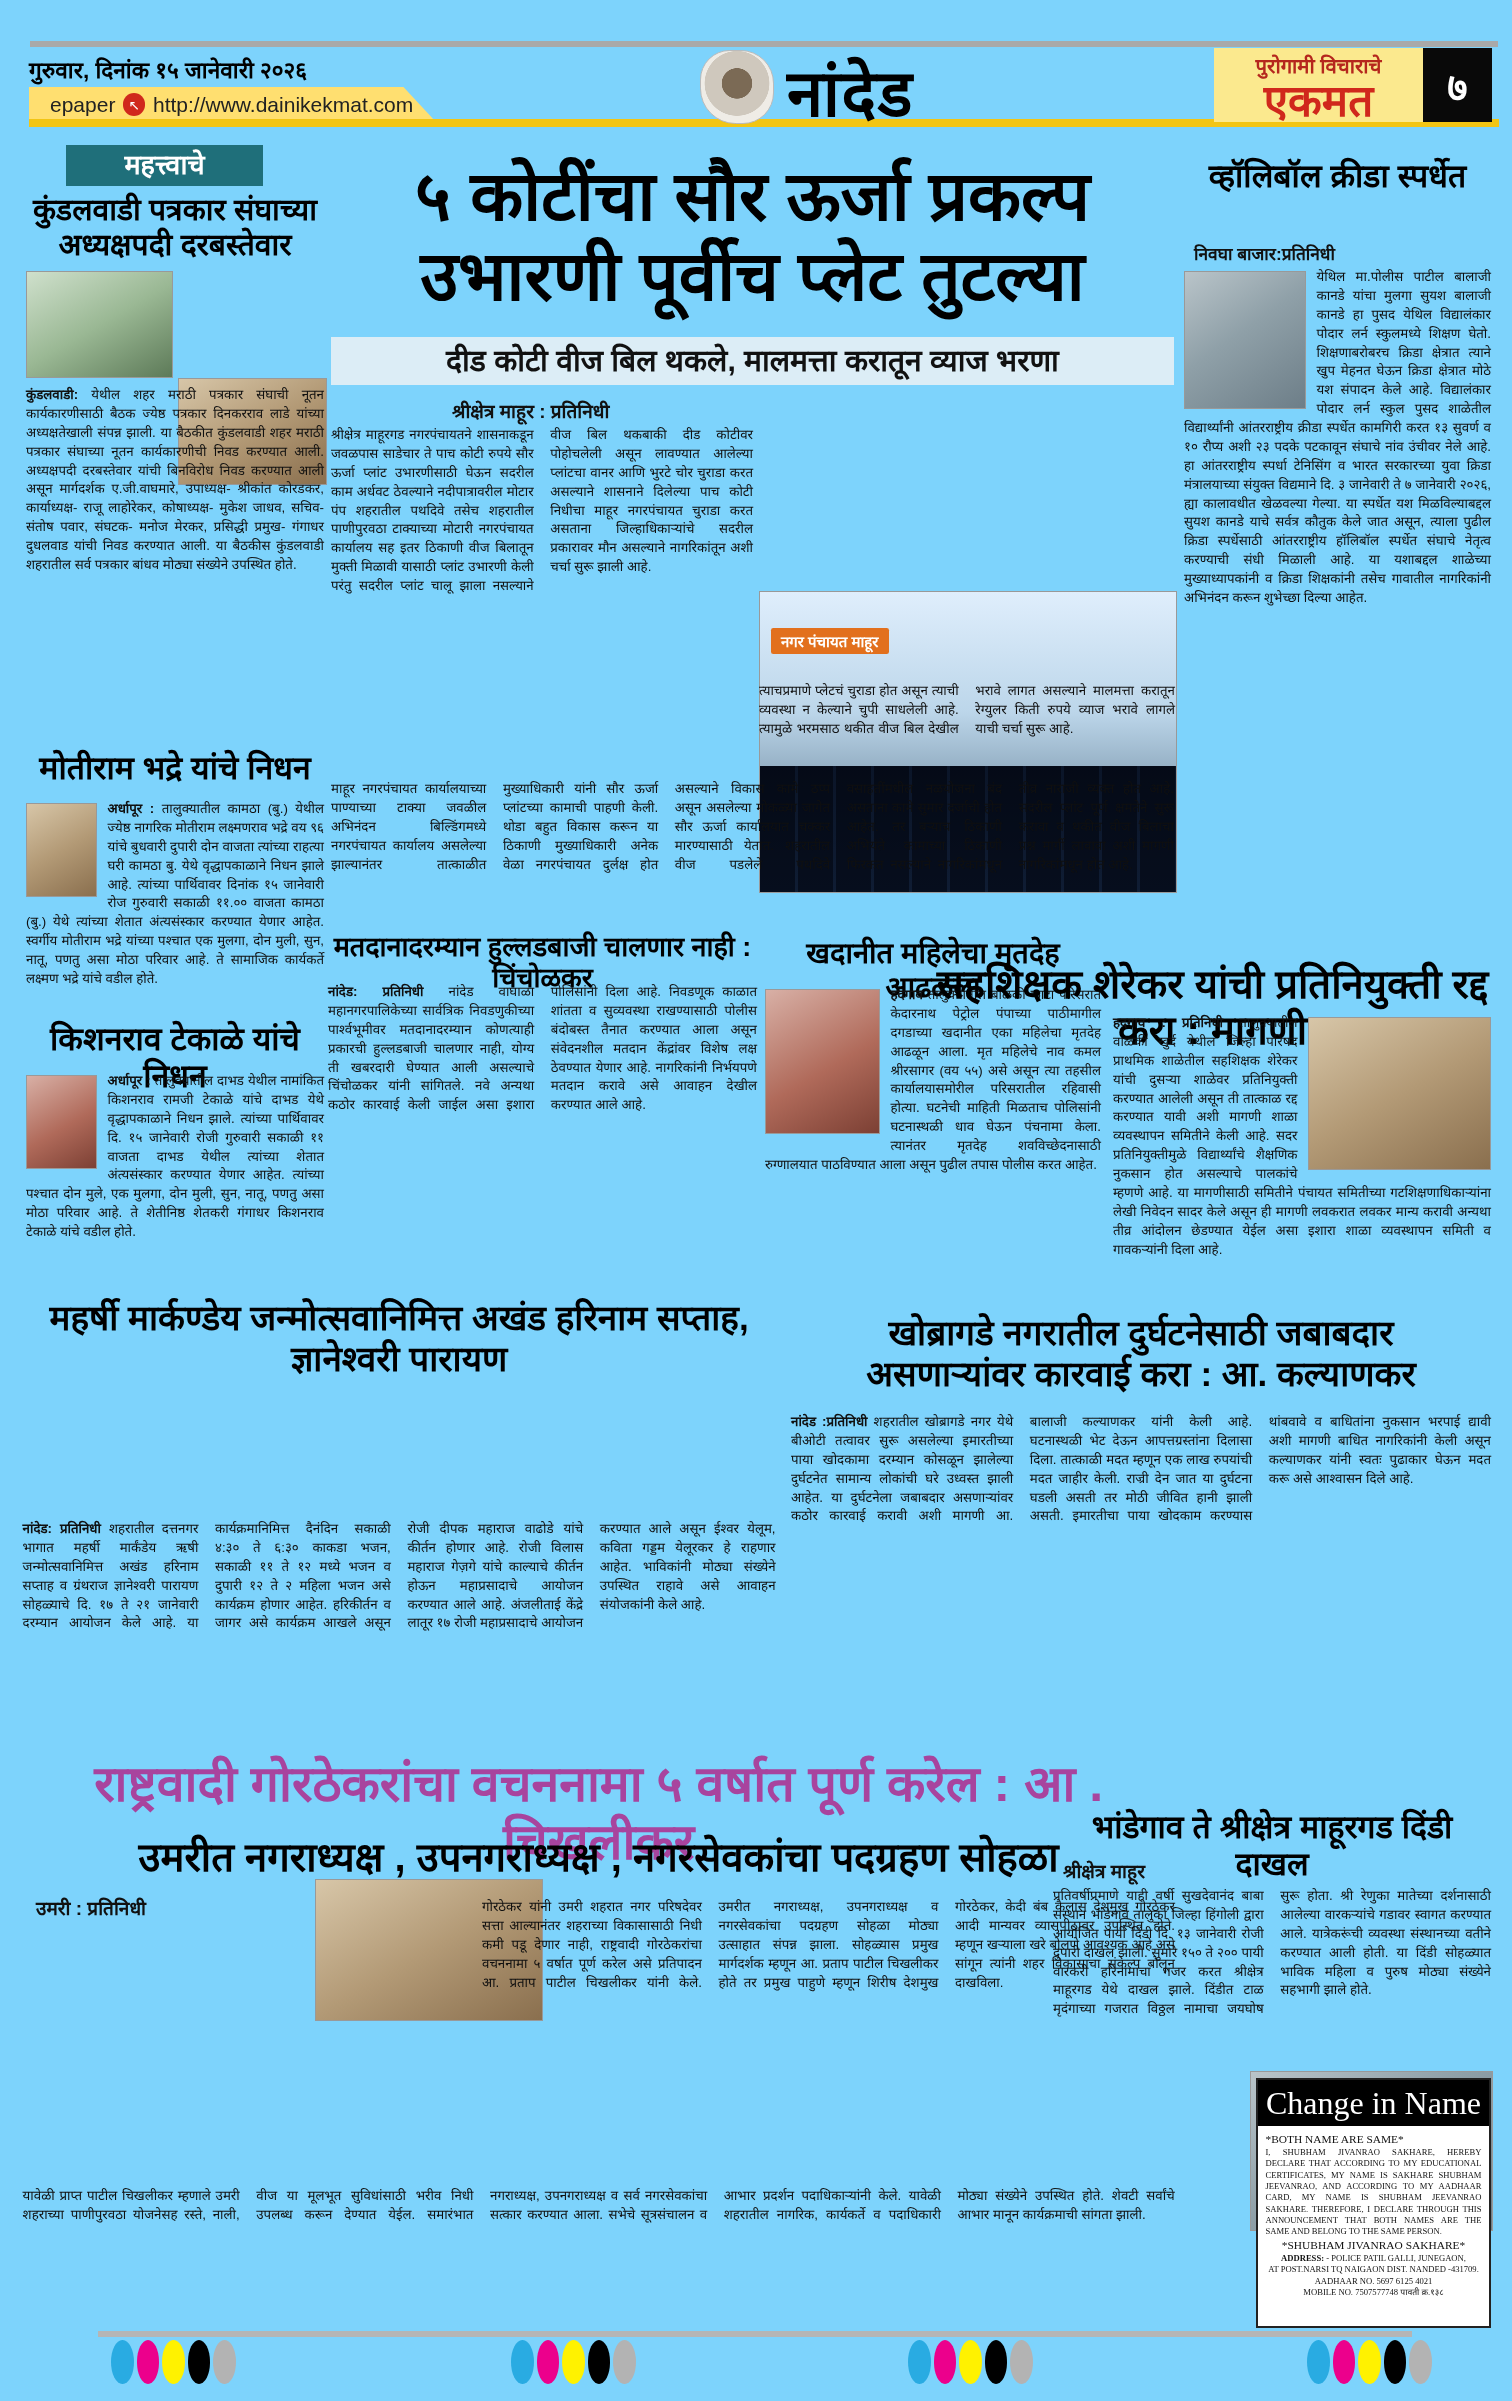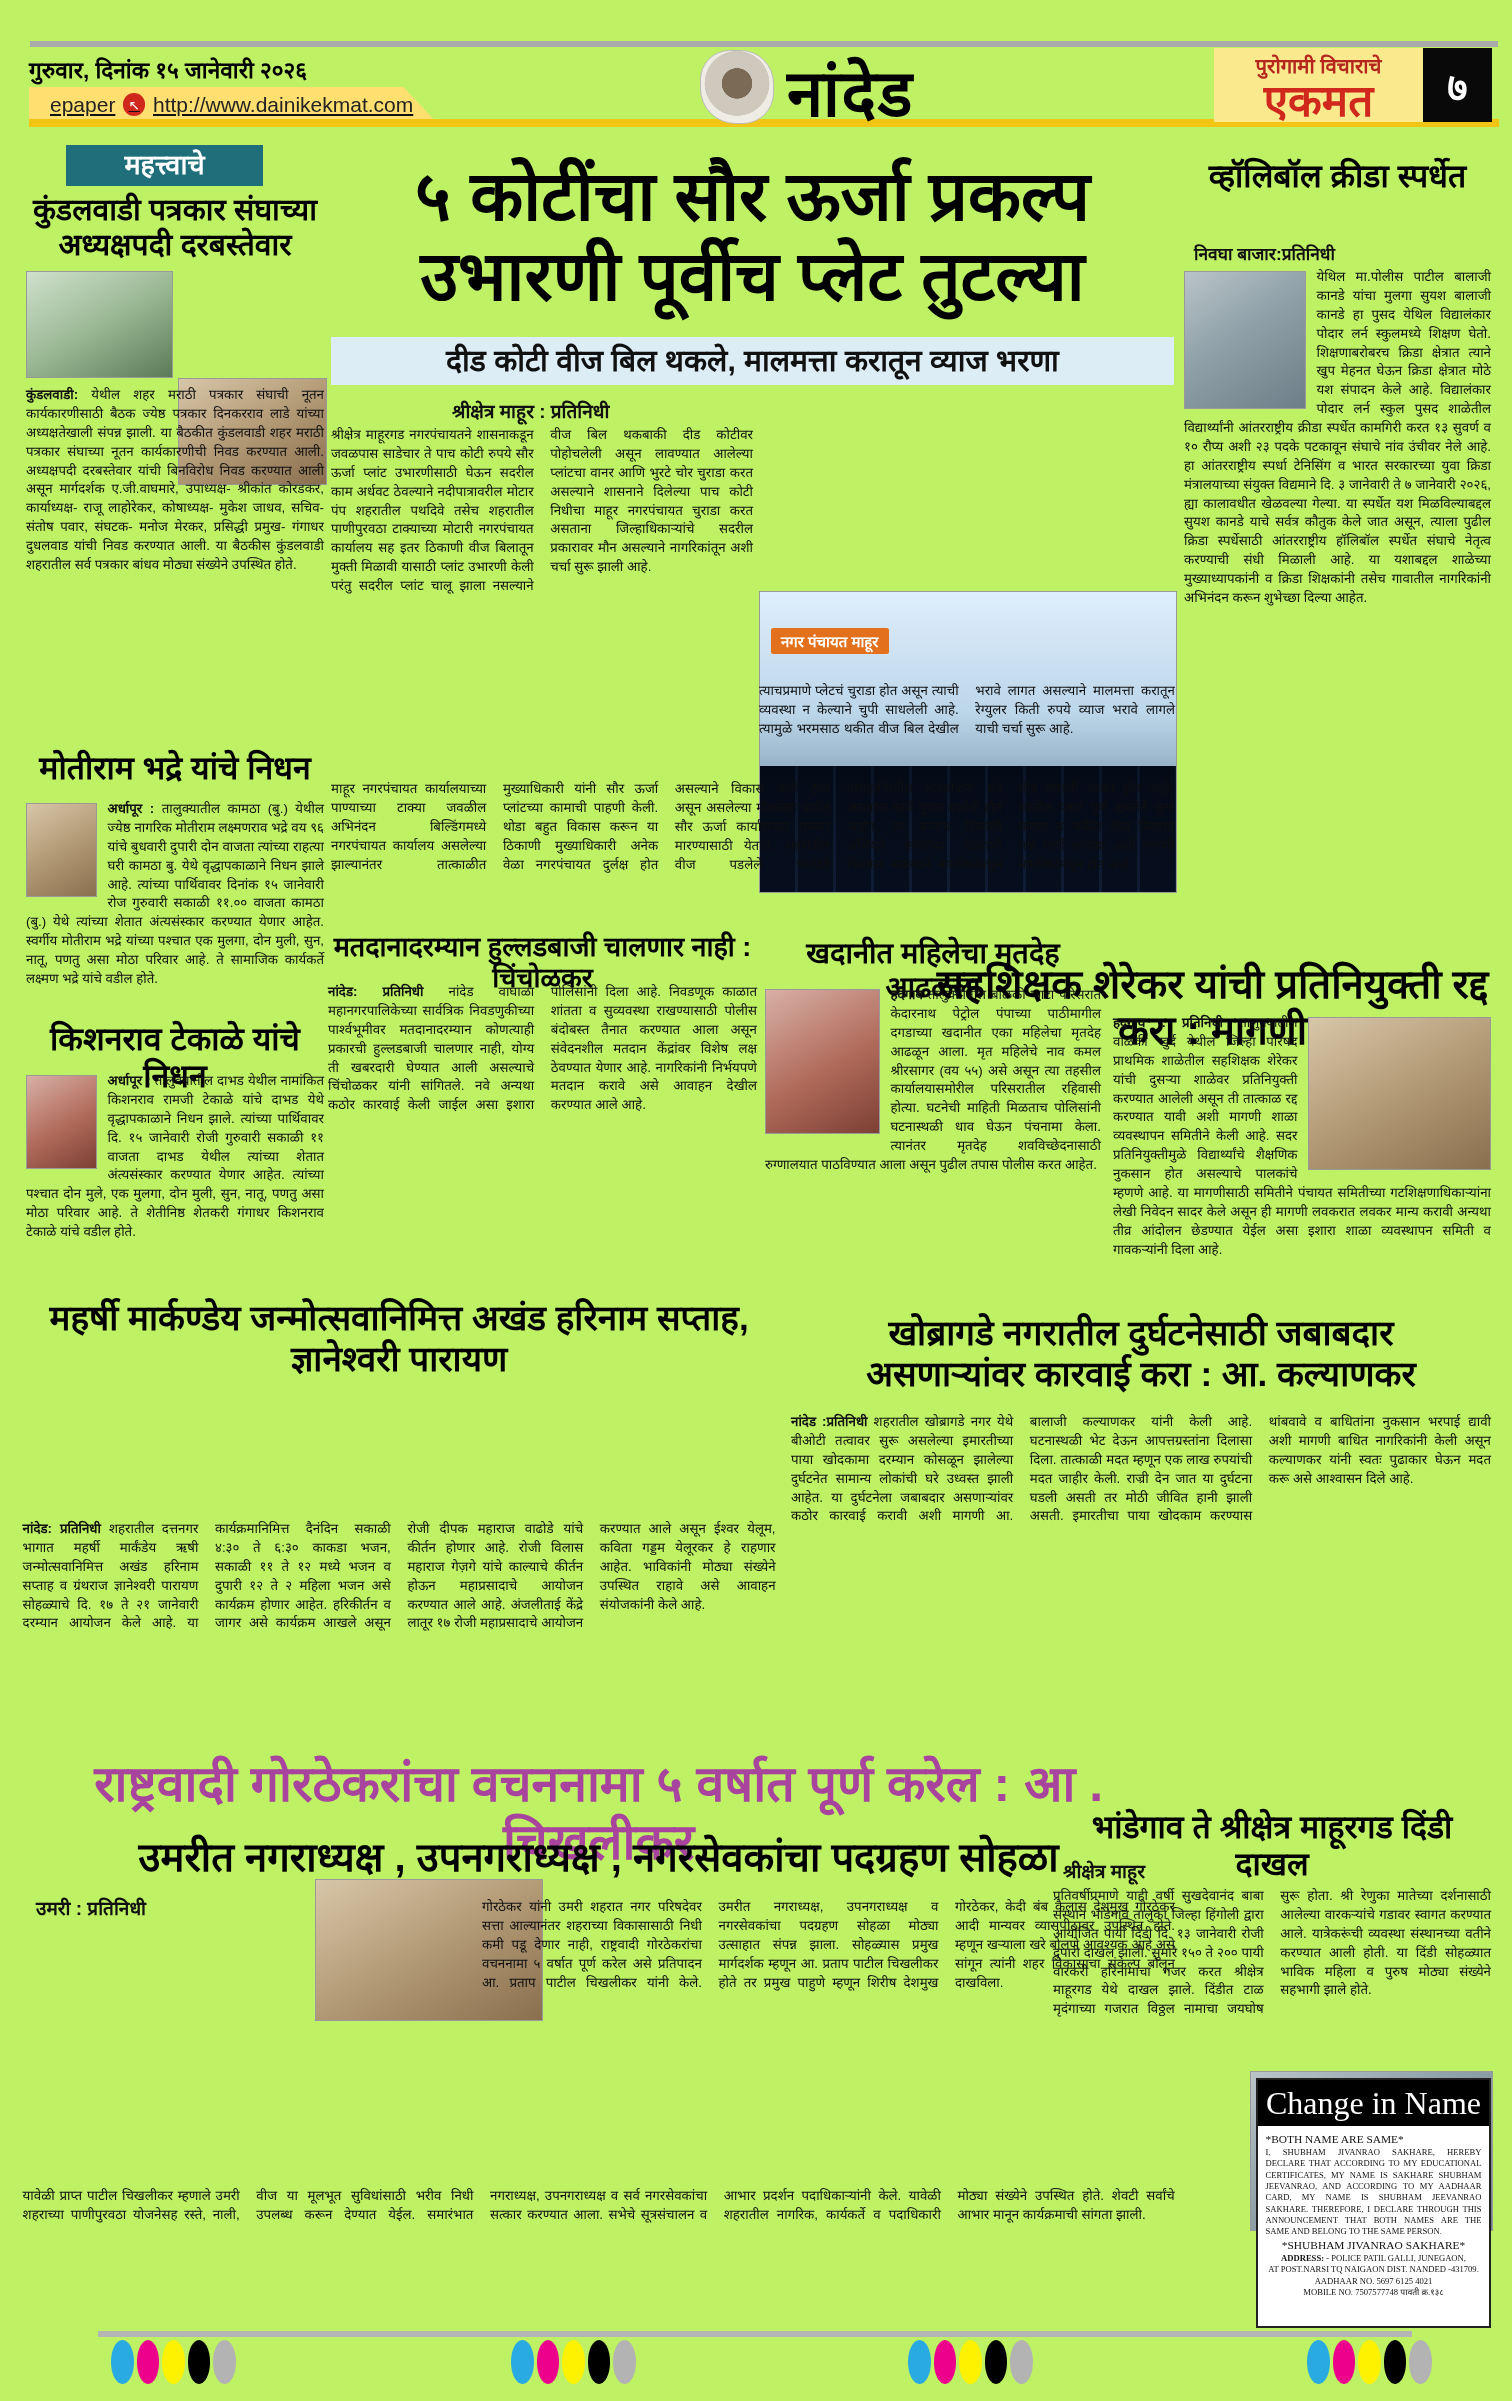--- a/index.html
+++ b/index.html
@@ -1,23 +1,23 @@
 <!DOCTYPE html>
 <html style="font-size:12px"><head>
 <meta charset="utf-8">
 <style>
   html,body{margin:0;padding:0;background:#e8e8e8;}
-  .sheet{position:relative;width:1512px;height:2401px;background:#bef264;
+  .sheet{position:relative;width:1512px;height:2401px;background:#7dd3fc;
          font-family:"Liberation Sans","DejaVu Sans",sans-serif;color:#111;overflow:hidden;}
   .abs{position:absolute;}
   
   .top-rule{left:30px;top:41px;width:1468px;height:6px;background:#a9a9a9;}
   .date-line{left:29px;top:54px;font-size:22.6px;font-weight:600;color:#000;}
   .epaper-banner{left:29px;top:87px;width:407px;height:35px;background:#ffdf70;
-    clip-path:polygon(0 0,92% 0,100% 100%,0 100%);display:flex;align-items:center;gap:7.5px;padding-left:21px;box-sizing:border-box;text-decoration:underline;}
+    clip-path:polygon(0 0,92% 0,100% 100%,0 100%);display:flex;align-items:center;gap:7.5px;padding-left:21px;box-sizing:border-box;}
   .epaper-banner .lbl{font-size:21px;color:#222;}
   .cursor-ico{width:22.6px;height:22.6px;border-radius:50%;background:#d0281c;color:#fff;display:inline-flex;align-items:center;justify-content:center;font-size:13.6px;}
   .yellow-strip{left:29px;top:119px;width:1470px;height:7.5px;background:#f2c514;}
   .city-logo{left:700px;top:50px;width:72px;height:72px;border-radius:40% 45% 42% 48%;
     background:radial-gradient(circle at 50% 45%,#7b6a55 0 28%,#cfc8bd 29% 60%,#efece6 61%);border:1.5px solid #bbb;}
   .city-title{left:787px;top:47px;font-size:65px;font-weight:900;color:#000;letter-spacing:1.5px;}
   .masthead-box{left:1214px;top:48px;width:209px;height:74px;background:#fbe98e;text-align:center;padding-top:3px;box-sizing:border-box;}
   .masthead-box .tag{font-size:20.3px;font-weight:800;color:#b5271d;}
   .masthead-box .ttl{font-size:44px;font-weight:900;color:#d0281c;line-height:1.0;}
   .pagenum-box{left:1423px;top:48px;width:69px;height:74px;background:#090909;color:#fff;

